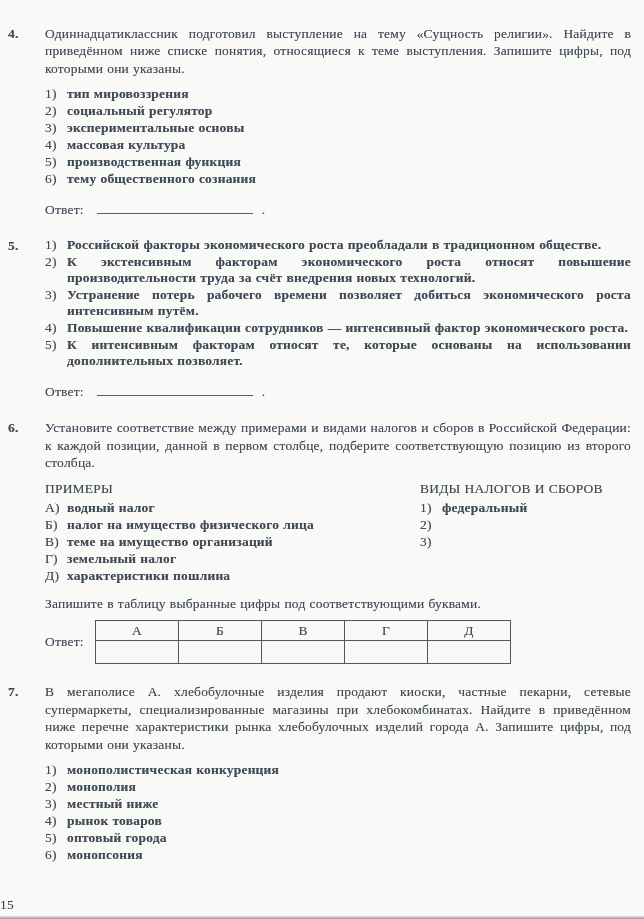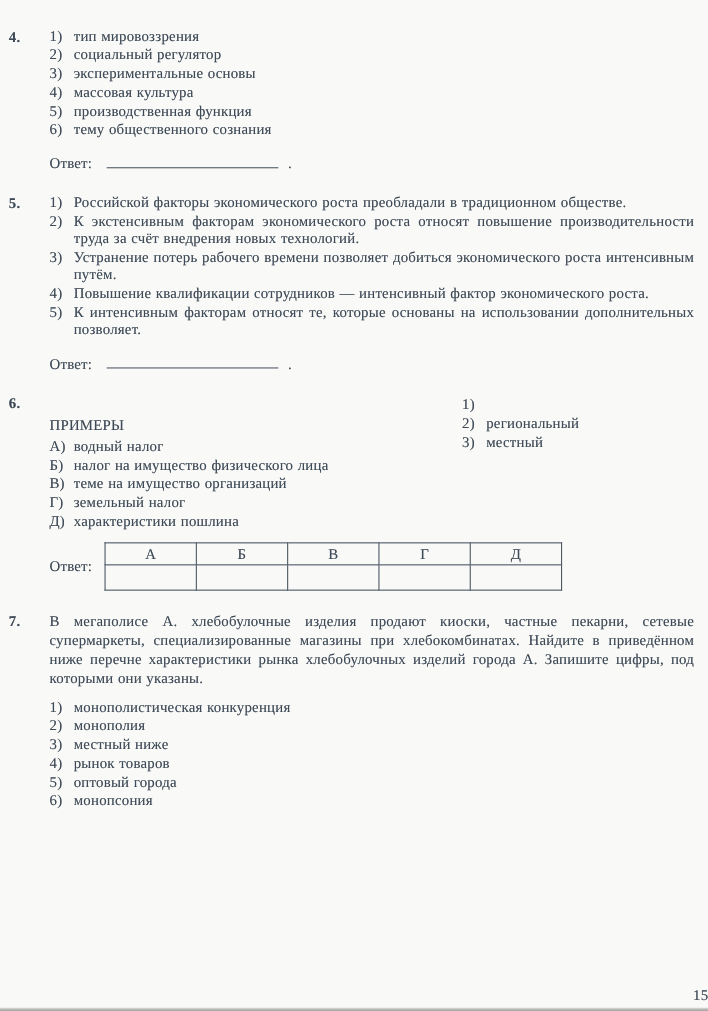--- a/index.html
+++ b/index.html
@@ -32,63 +32,64 @@
   }
   .qbody { flex: 1; min-width: 0; }
   .qtext {
     margin: 0 0 9px 0;
     text-align: justify;
     line-height: 17.4px;
   }
   .options { list-style:none; margin:0; padding:0; }
   .option { display:flex; line-height: 16px; margin-bottom: 1px; }
   .option .marker { flex:none; width: 22px; }
-  .option .otext { flex:1; text-align: justify; }
+  .option .otext { flex:1; text-align: justify; font-weight: bold; }
   .answer-row { margin-top: 13px; display:flex; align-items: baseline; line-height: 17px; }
   .answer-blank {
     display:inline-block; width: 156px; height: 13px;
     border-bottom: 1px solid #515c68;
     margin-left: 13px;
   }
   .answer-dot { margin-left: 9px; }
 
   
   .match-cols { display:flex; margin: 2px 0 10px 0; }
-  .match-left { flex:none; width: 375px; margin-top: 18px; }
+  .match-left { flex:none; width: 375px; }
   .match-right { flex:1; }
   .col-header { line-height: 17px; margin-bottom: 3px; }
   .table-instruction { margin: 0 0 8px 0; line-height: 17px; }
   .table-row { display:flex; align-items: center; }
   .table-answer-label { flex:none; width: 50px; }
   table.answer-table { border-collapse: collapse; table-layout: fixed; }
   table.answer-table th, table.answer-table td {
     border: 1px solid #4d5864;
     width: 82px;
     text-align: center;
     font-weight: normal;
     font-size: 13.5px;
     padding: 0;
   }
   table.answer-table th { height: 19px; }
   table.answer-table td { height: 22px; }
 
   .page-number {
     position:absolute; bottom: 7px; left: 0; right: 0;
-    text-align: right;
+    text-align: left;
     line-height: 14px;
   }
 </style>
 </head>
 <body>
 
 <div class="page">
 
   <section class="question">
     <div class="qnum">4.</div>
     <div class="qbody">
+      <p class="qtext">Одиннадцатиклассник подготовил выступление на тему «Сущность религии». Найдите в приведённом ниже списке понятия, относящиеся к теме выступления. Запишите цифры, под которыми они указаны.</p>
       <ul class="options">
         <li class="option">
             <span class="marker">1)</span>
             <span class="otext">тип мировоззрения</span>
           </li>
         <li class="option">
             <span class="marker">2)</span>
             <span class="otext">социальный регулятор</span>
           </li>
         <li class="option">
@@ -145,20 +146,21 @@
         <span>Ответ:</span>
         <span class="answer-blank"></span>
         <span class="answer-dot">.</span>
       </div>
     </div>
   </section>
 
   <section class="question">
     <div class="qnum">6.</div>
     <div class="qbody">
+      <p class="qtext">Установите соответствие между примерами и видами налогов и сборов в Российской Федерации: к каждой позиции, данной в первом столбце, подберите соответствующую позицию из второго столбца.</p>
 
       <div class="match-cols">
         <div class="match-left">
           <div class="col-header">ПРИМЕРЫ</div>
           <ul class="options">
             <li class="option">
                 <span class="marker">А)</span>
                 <span class="otext">водный налог</span>
               </li>
             <li class="option">
@@ -173,36 +175,37 @@
                 <span class="marker">Г)</span>
                 <span class="otext">земельный налог</span>
               </li>
             <li class="option">
                 <span class="marker">Д)</span>
                 <span class="otext">характеристики пошлина</span>
               </li>
           </ul>
         </div>
         <div class="match-right">
+          <div class="col-header">ВИДЫ НАЛОГОВ И СБОРОВ</div>
           <ul class="options">
             <li class="option">
                 <span class="marker">1)</span>
+                <span class="otext">федеральный</span>
               </li>
             <li class="option">
                 <span class="marker">2)</span>
-                <span class="otext">региональный</span>
               </li>
             <li class="option">
                 <span class="marker">3)</span>
-                <span class="otext">местный</span>
               </li>
           </ul>
         </div>
       </div>
 
+      <p class="table-instruction">Запишите в таблицу выбранные цифры под соответствующими буквами.</p>
 
       <div class="table-row">
         <span class="table-answer-label">Ответ:</span>
         <table class="answer-table">
           <tbody>
               <tr>
             <th>А</th>
             <th>Б</th>
             <th>В</th>
             <th>Г</th>

